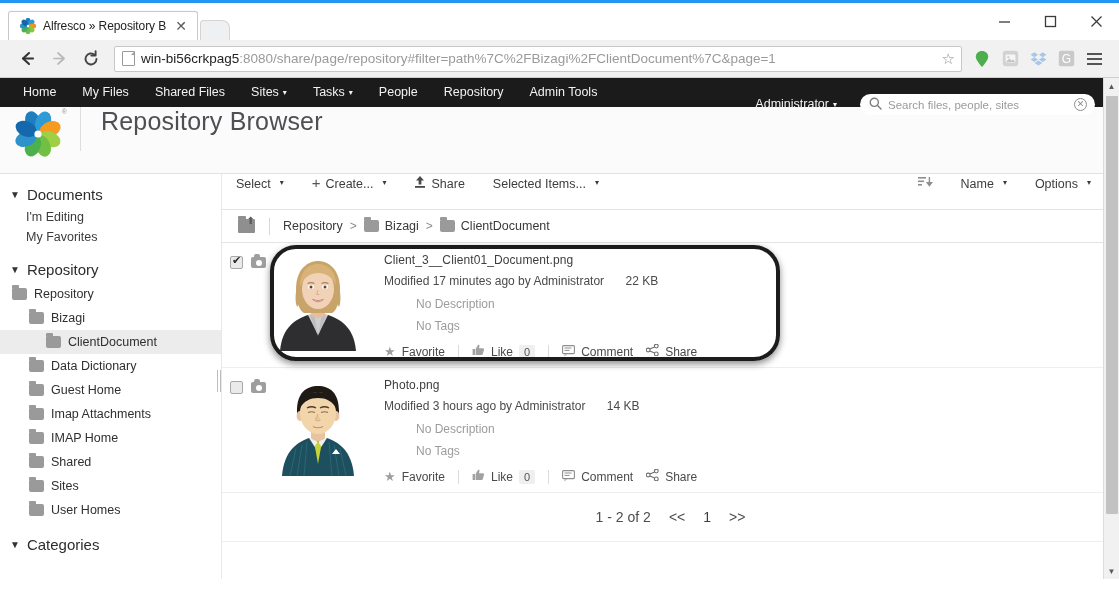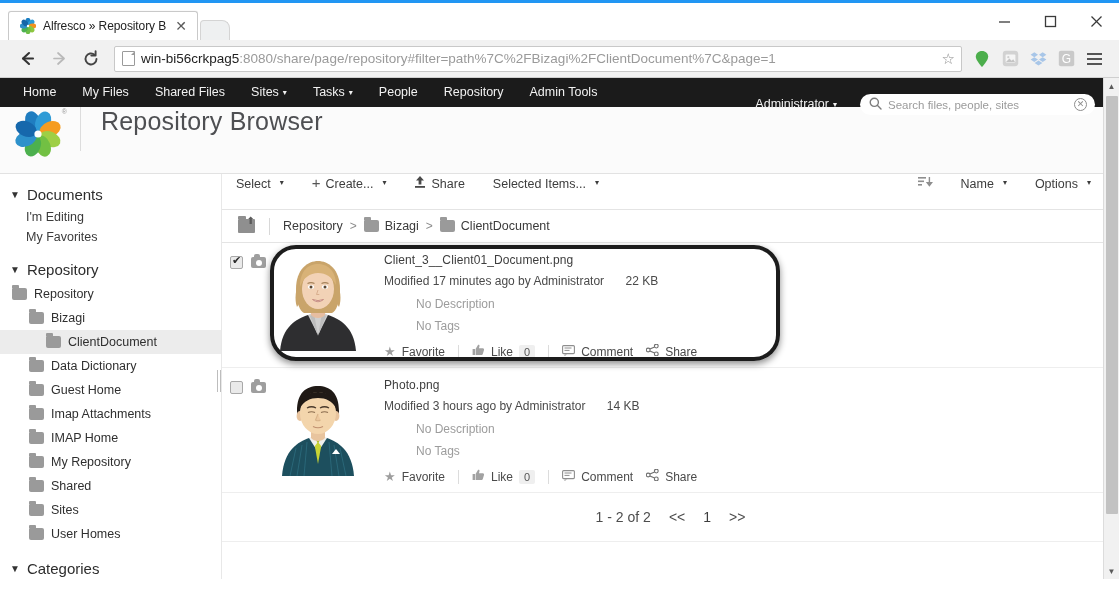--- a/index.html
+++ b/index.html
@@ -475,24 +475,20 @@
         <span class="folder"></span>
         <span>Guest Home</span>
       </div>
       <div class="sb-node lvl2">
         <span class="folder"></span>
         <span>Imap Attachments</span>
       </div>
       <div class="sb-node lvl2">
         <span class="folder"></span>
         <span>IMAP Home</span>
-      </div>
-      <div class="sb-node lvl2">
-        <span class="folder"></span>
-        <span>My Repository</span>
       </div>
       <div class="sb-node lvl2">
         <span class="folder"></span>
         <span>Shared</span>
       </div>
       <div class="sb-node lvl2">
         <span class="folder"></span>
         <span>Sites</span>
       </div>
       <div class="sb-node lvl2">

